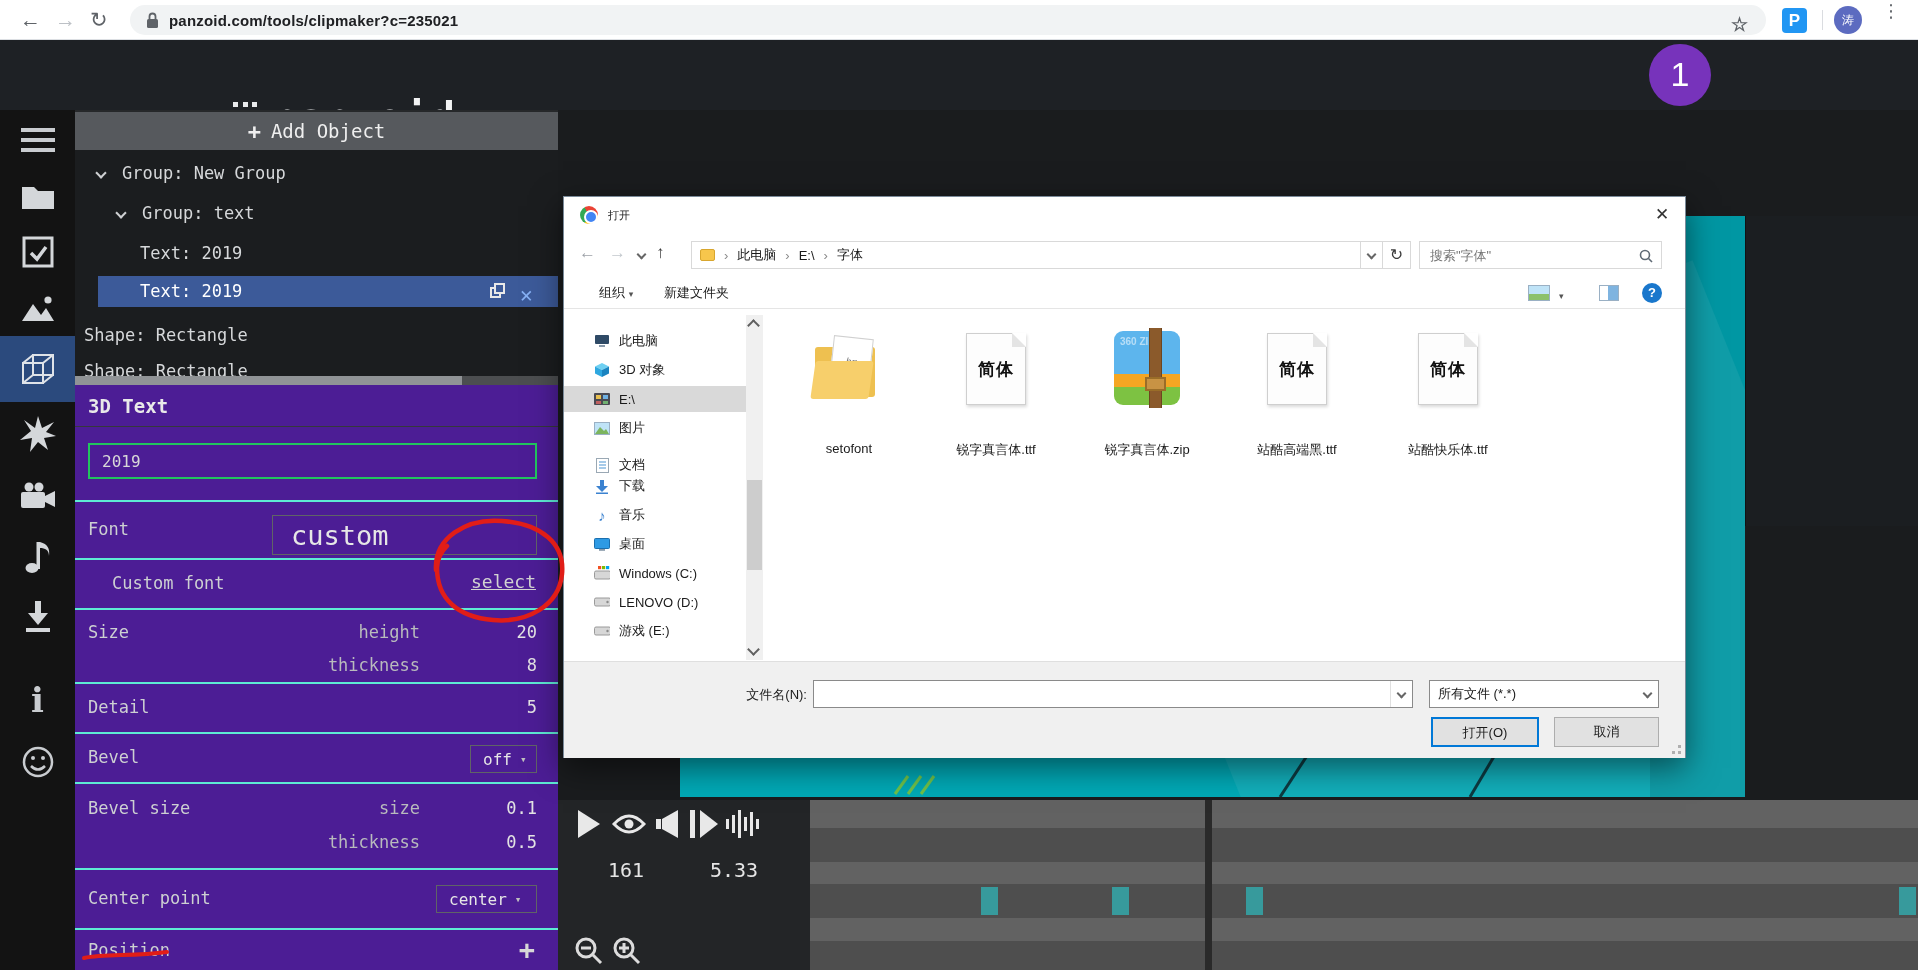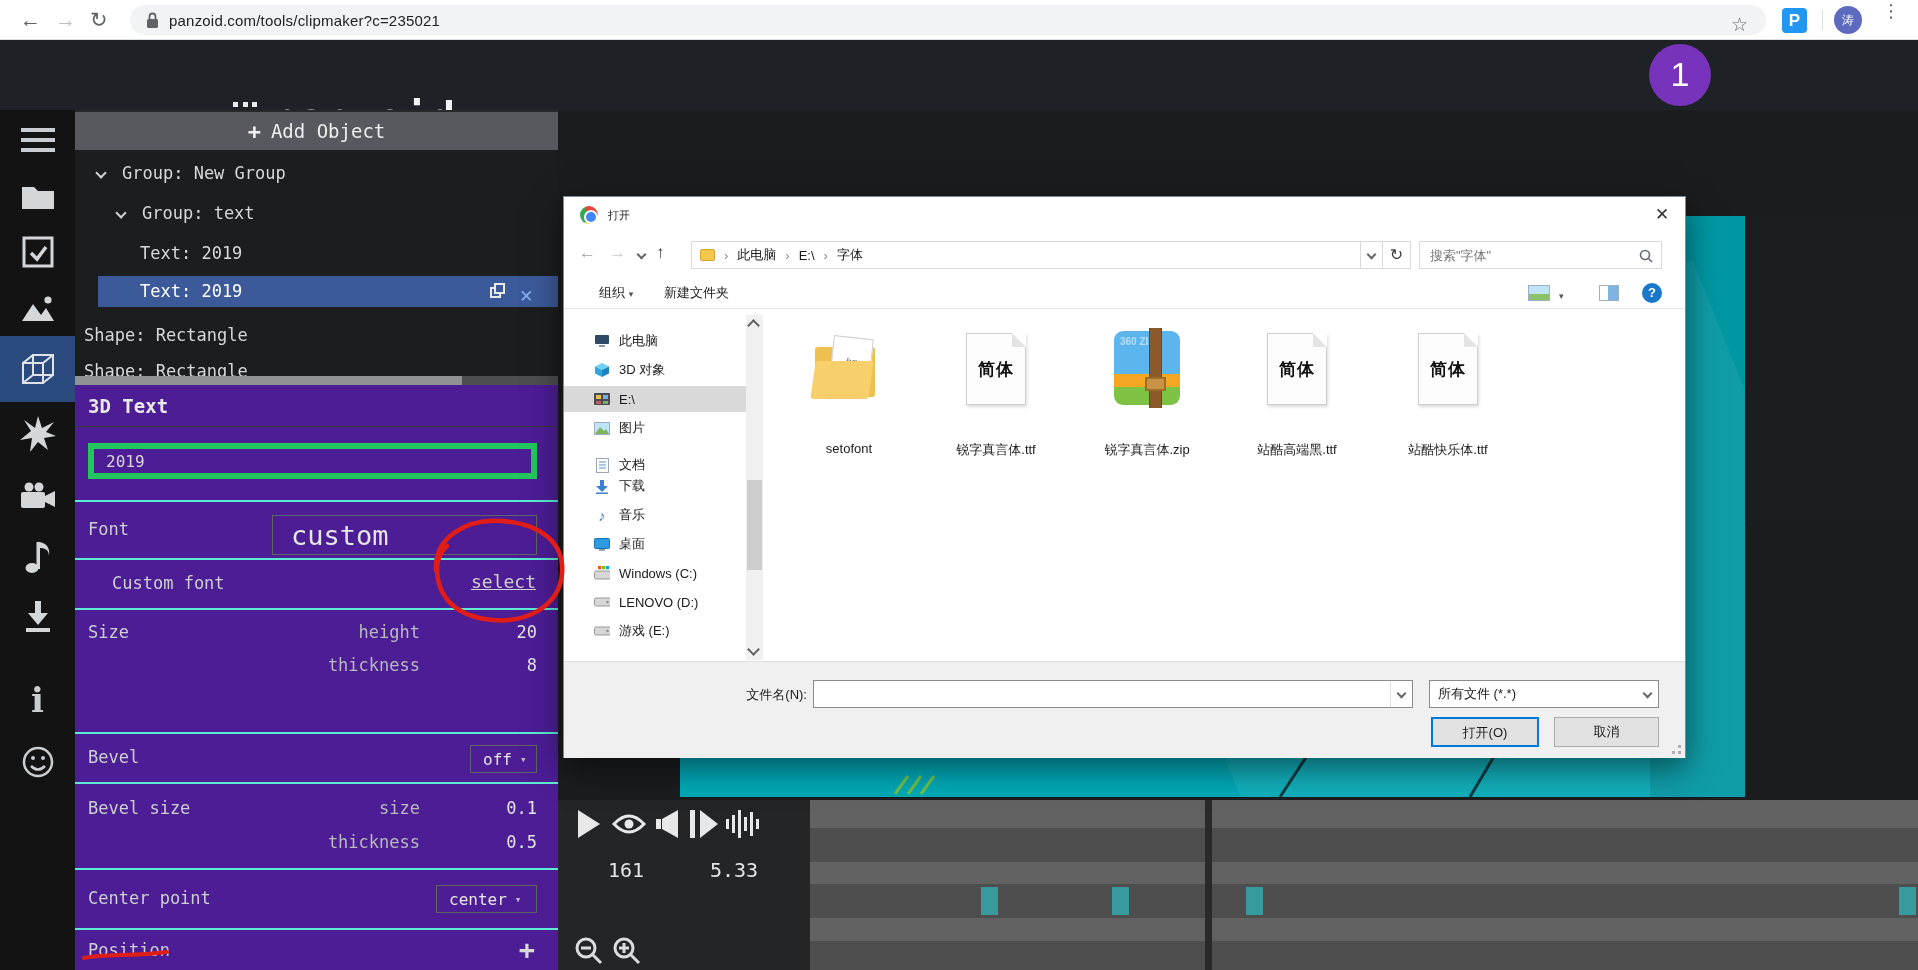--- a/index.html
+++ b/index.html
@@ -7,21 +7,21 @@
               font-family:"Liberation Sans", sans-serif; }
   #stage { position:absolute; inset:0; width:1918px; height:970px; }
   .abs { position:absolute; }
 
   
   .browser-bar { left:0; top:0; width:1918px; height:40px; background:#ffffff;
                  border-bottom:1px solid #dcdfe3; }
   .nav-glyph { font-size:21px; color:#5f6368; line-height:40px; }
   .nav-fwd { color:#bdc1c6; }
   .omnibox { left:130px; top:5px; width:1636px; height:30px; background:#f1f3f4;
-             border-radius:15px; display:flex; align-items:center; }
+             border-radius:15px; display:flex; align-items:center;font-weight:bold; }
   .omni-url { font-size:15px; color:#202124; margin-left:10px; letter-spacing:.2px; }
   .star { right:18px; top:8px; font-size:19px; color:#5f6368; }
   .ext-p { left:1782px; top:8px; width:25px; height:25px; background:#2196f3; border-radius:4px;
            color:#fff; font-weight:bold; font-size:17px; text-align:center; line-height:25px; }
   .tb-divider { left:1822px; top:10px; width:1px; height:20px; background:#dadce0; }
   .avatar { left:1834px; top:6px; width:28px; height:28px; border-radius:50%; background:#5c6bc0;
             color:#fff; font-size:12px; text-align:center; line-height:28px; }
   .dots { left:1882px; top:7px; font-size:18px; color:#5f6368; letter-spacing:0; line-height:9px;
           text-align:center; width:14px; }
 
@@ -63,21 +63,21 @@
   .hscroll { left:0; top:266px; width:483px; height:9px; background:#4c4e50; }
   .hscroll .thumb { position:absolute; left:0; top:0; width:387px; height:9px; background:#909396; }
 
   
   .props { left:0; top:275px; width:483px; height:717px; background:#4c1d95;
            font-family:"DejaVu Sans Mono", monospace; color:#cdd0d2; }
   .sec-head { position:absolute; left:0; top:0; width:483px; height:42px; line-height:42px;
               padding-left:13px; font-size:19px; font-weight:bold; color:#e9e9e9;
               border-bottom:1px solid #36383b; }
   .prop-input { position:absolute; left:13px; top:58px; width:449px; height:36px; background:transparent;
-                border:6px solid #22c55e; color:#d8d8d8; font-family:"DejaVu Sans Mono", monospace;
+                border:2px solid #22c55e; color:#d8d8d8; font-family:"DejaVu Sans Mono", monospace;
                 font-size:16px; padding-left:12px; outline:none; }
   .prow { position:absolute; left:0; width:483px; border-top:2px solid #5eead4; }
   .plabel { position:absolute; left:13px; font-size:17px; }
   .pval { position:absolute; right:21px; font-size:17px; color:#e3e3e3; text-align:right; }
   .psub { position:absolute; right:138px; font-size:17px; color:#b9bbbd; text-align:right; }
   .selbox { position:absolute; border:1px solid #606366; color:#e6e6e6; display:flex;
             align-items:center; }
   .caret { font-size:11px; color:#bfbfbf; margin-left:8px; }
   .plink { position:absolute; right:22px; font-size:18px; color:#d2d2d2;
            text-decoration:underline; }
@@ -460,20 +460,24 @@
       </div>
 
       <div class="prow" style="top:223px;height:74px;">
         <span class="plabel" style="top:12px;">Size</span>
         <span class="psub" style="top:12px;">height</span>
         <span class="pval" style="top:12px;">20</span>
         <span class="psub" style="top:45px;">thickness</span>
         <span class="pval" style="top:45px;">8</span>
       </div>
 
+      <div class="prow" style="top:297px;height:50px;">
+        <span class="plabel" style="top:13px;">Detail</span>
+        <span class="pval" style="top:13px;">5</span>
+      </div>
 
       <div class="prow" style="top:347px;height:50px;">
         <span class="plabel" style="top:13px;">Bevel</span>
         <div class="selbox" style="left:395px;top:11px;width:67px;height:28px;font-size:16px;padding-left:12px;">
           <span>off</span>
           <span class="caret">▾</span>
         </div>
       </div>
 
       <div class="prow" style="top:397px;height:86px;">

